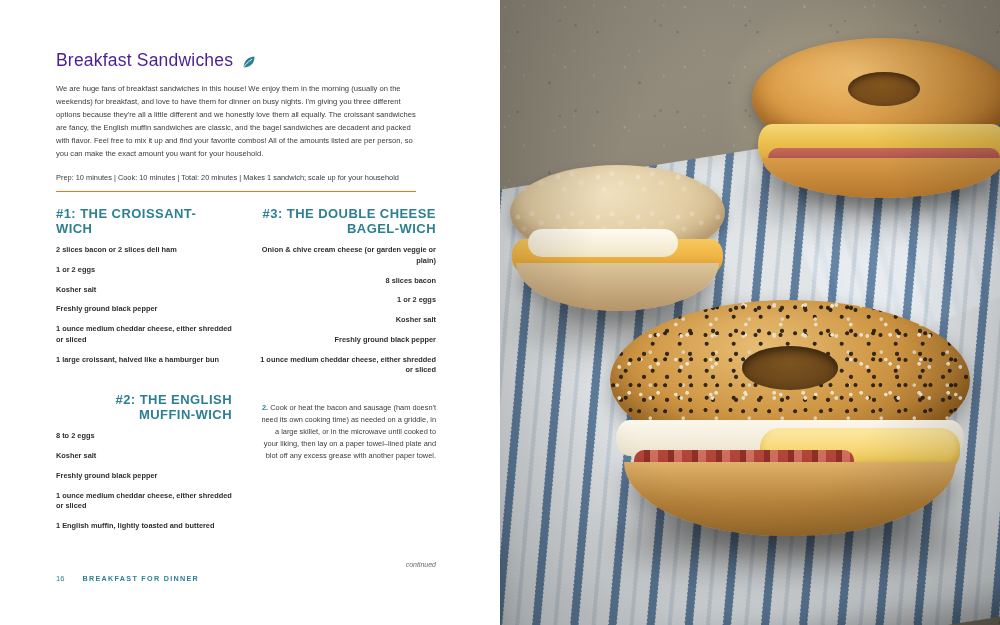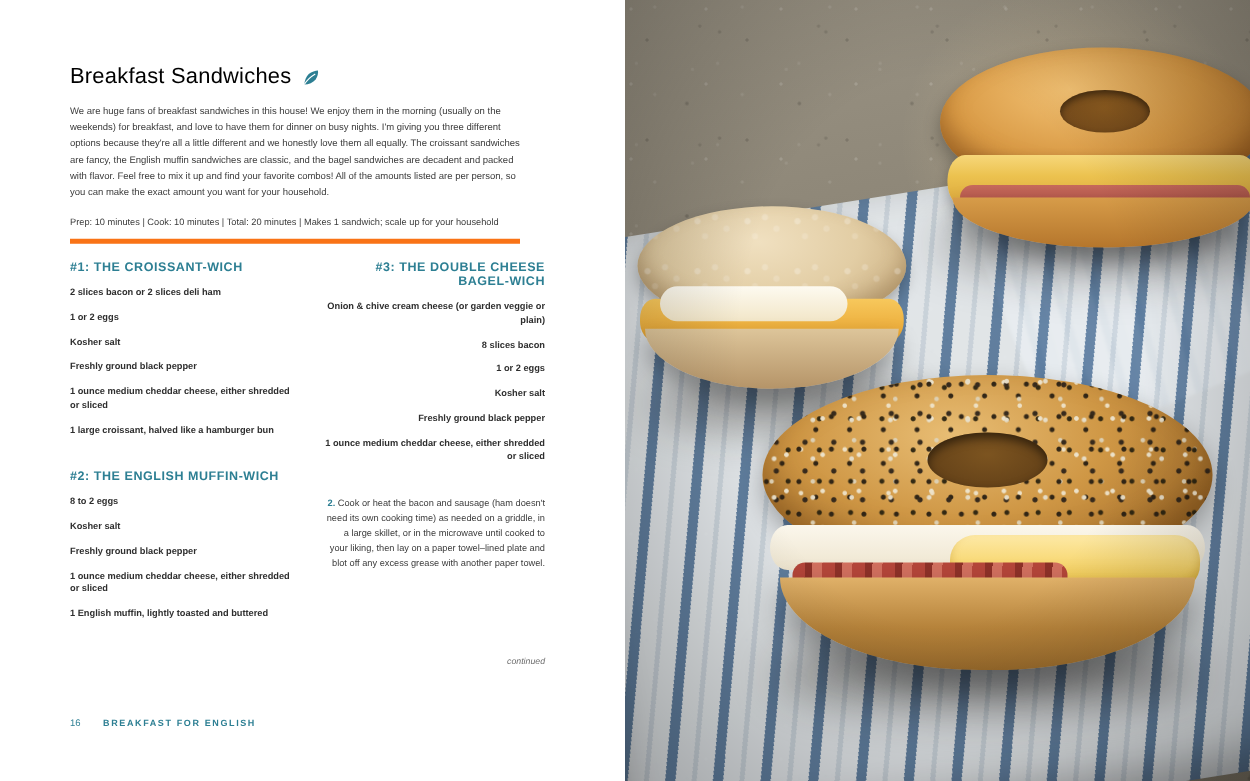--- a/index.html
+++ b/index.html
@@ -33,21 +33,21 @@
     width: 390px;
   }
   .title-row {
     display: flex;
     align-items: center;
     gap: 8px;
   }
   h1.recipe-title {
     font-size: 17.5px;
     font-weight: 400;
-    color: #000000;
+    color: #4c1d95;
     margin: 0;
     letter-spacing: 0.2px;
     text-align: center;
   }
   .leaf-icon {
     display: inline-block;
     width: 16px;
     height: 16px;
     position: relative;
     top: 1px;
@@ -58,44 +58,45 @@
     line-height: 1.72;
     color: #3b3b3b;
     text-align: left;
     width: 360px;
   }
   .timing {
     margin-top: 13px;
     font-size: 7.4px;
     color: #3b3b3b;
     padding-bottom: 9px;
-    border-bottom: 4px solid #f97316;
+    border-bottom: 1px solid #f97316;
     width: 360px;
   }
   .columns {
     margin-top: 14px;
     display: flex;
     width: 380px;
   }
   .col {
     width: 176px;
   }
   .col.right {
     margin-left: 28px;
     text-align: right;
   }
   .sub-head {
     color: #2d7f93;
-    font-size: 10px;
+    font-size: 13px;
     font-weight: bold;
     letter-spacing: 0.45px;
     margin-bottom: 9px;
   }
   .sub-head.spaced {
     margin-top: 27px;
+    text-align: right;
   }
   .ing {
     font-size: 7.4px;
     font-weight: bold;
     color: #2f2f2f;
     line-height: 1.45;
     margin-bottom: 9px;
   }
   .steps {
     margin-top: 26px;
@@ -420,21 +421,21 @@
             </div>
           </div>
         </div>
       </div>
 
       <div class="continued">continued</div>
     </div>
 
     <div class="footer">
       <span class="folio">16</span>
-      <span class="running-head">BREAKFAST FOR ENGLISH</span>
+      <span class="running-head">BREAKFAST FOR DINNER</span>
     </div>
   </div>
 
   <div class="right-page">
     <div class="photo">
       <div class="speckle"></div>
       <div class="napkin2"></div>
       <div class="napkin"></div>
 
       <div class="shadow-soft" style="left:250px; top:170px; width:270px; height:50px;"></div>

